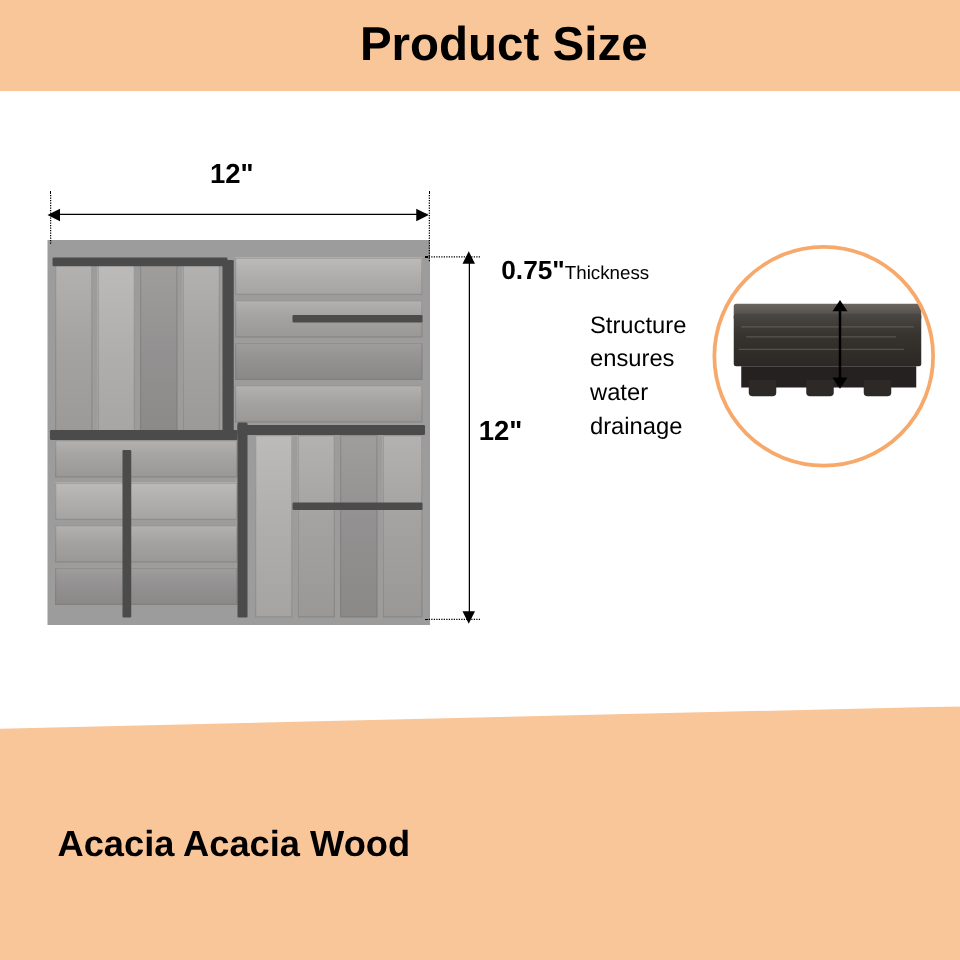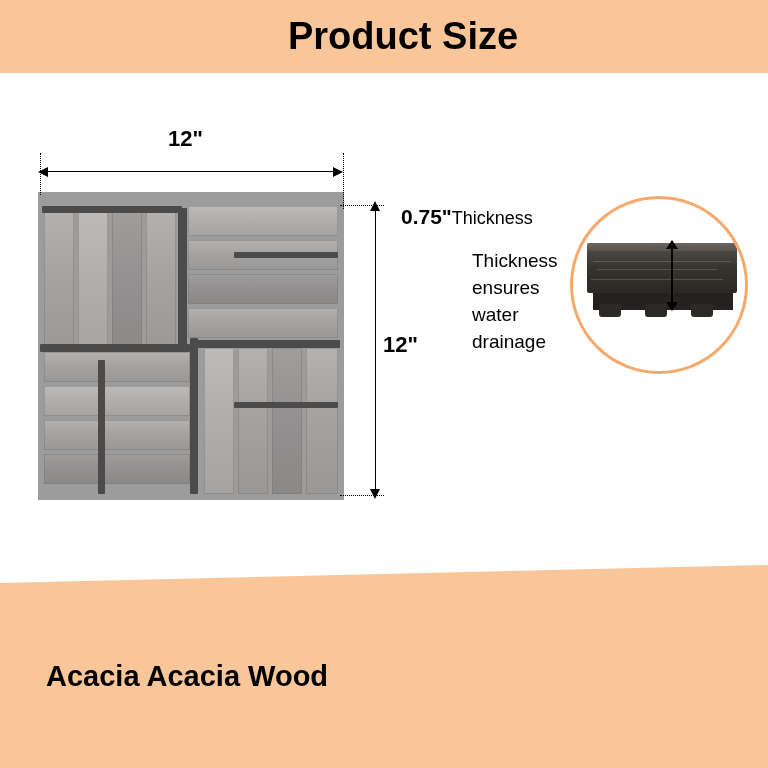--- a/index.html
+++ b/index.html
@@ -138,21 +138,21 @@
     display: flex;
     align-items: baseline;
     white-space: nowrap;
   }
   .thickness-value {
     font-size: 21px;
     font-weight: bold;
     color: #000;
   }
   .thickness-word {
-    font-size: 18px;
+    font-size: 15px;
     color: #000;
     font-weight: normal;
   }
   .structure-text {
     position: absolute;
     left: 472px;
     top: 247px;
     width: 105px;
     font-size: 19px;
     line-height: 27px;
@@ -293,21 +293,21 @@
 <div class="tick-h" style="left:340px; top:205px; width:44px;"></div>
 <div class="tick-h" style="left:340px; top:495px; width:44px;"></div>
 <div class="line-v" style="left:375px; top:209px; height:282px;"></div>
 <div class="arrow up" style="left:370px; top:201px;"></div>
 <div class="arrow down" style="left:370px; top:489px;"></div>
 
 <div class="thickness-row">
   <span class="thickness-value">0.75"</span>
   <span class="thickness-word">Thickness</span>
 </div>
-<div class="structure-text">Thickness ensures water drainage</div>
+<div class="structure-text">Structure ensures water drainage</div>
 
 <div class="circle-inset">
   <div class="inset-img">
     <div class="edge-top-face"></div>
     <div class="edge-body">
       <div class="edge-grain" style="left:6px;  top:10px; width:138px;"></div>
       <div class="edge-grain" style="left:10px; top:18px; width:120px;"></div>
       <div class="edge-grain" style="left:4px;  top:28px; width:132px;"></div>
     </div>
     <div class="edge-base"></div>

